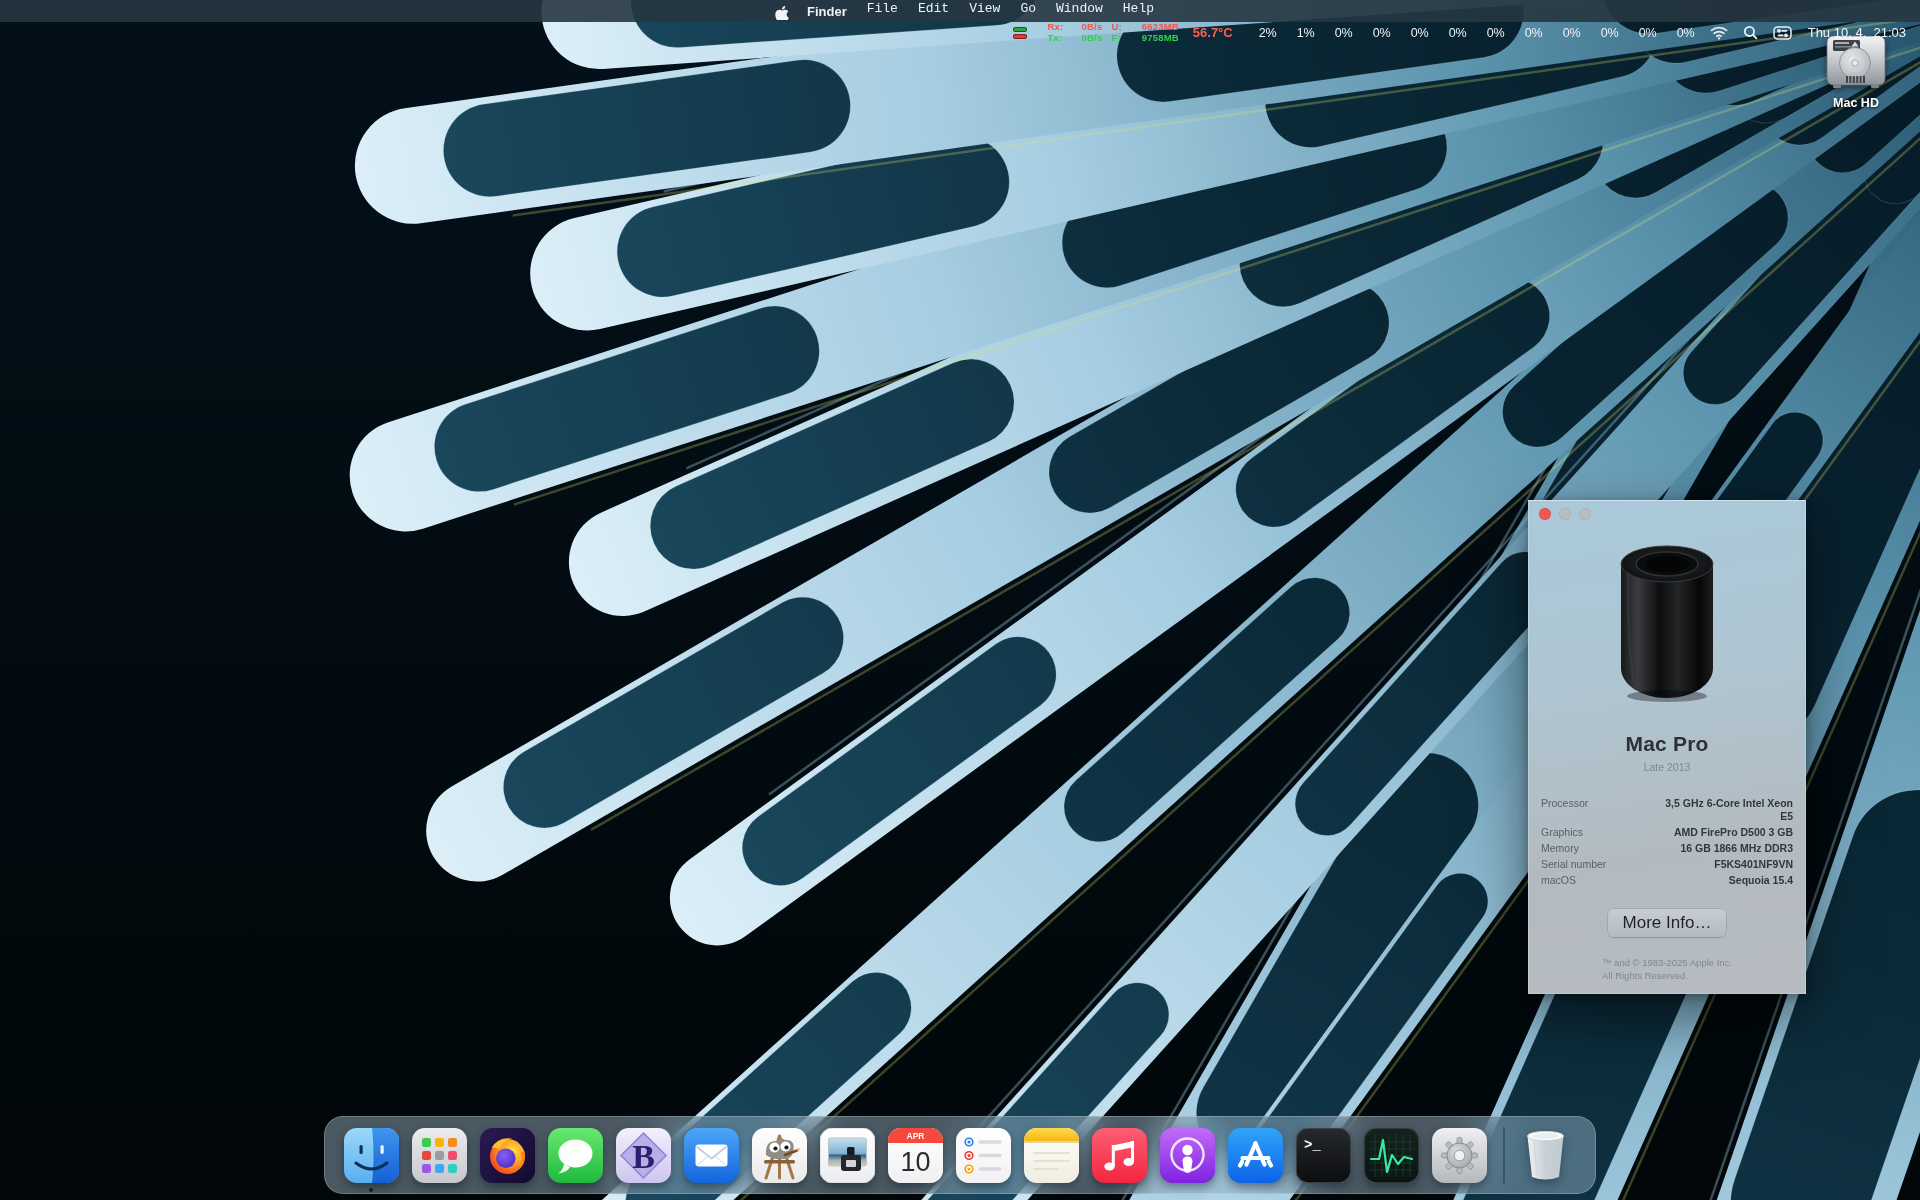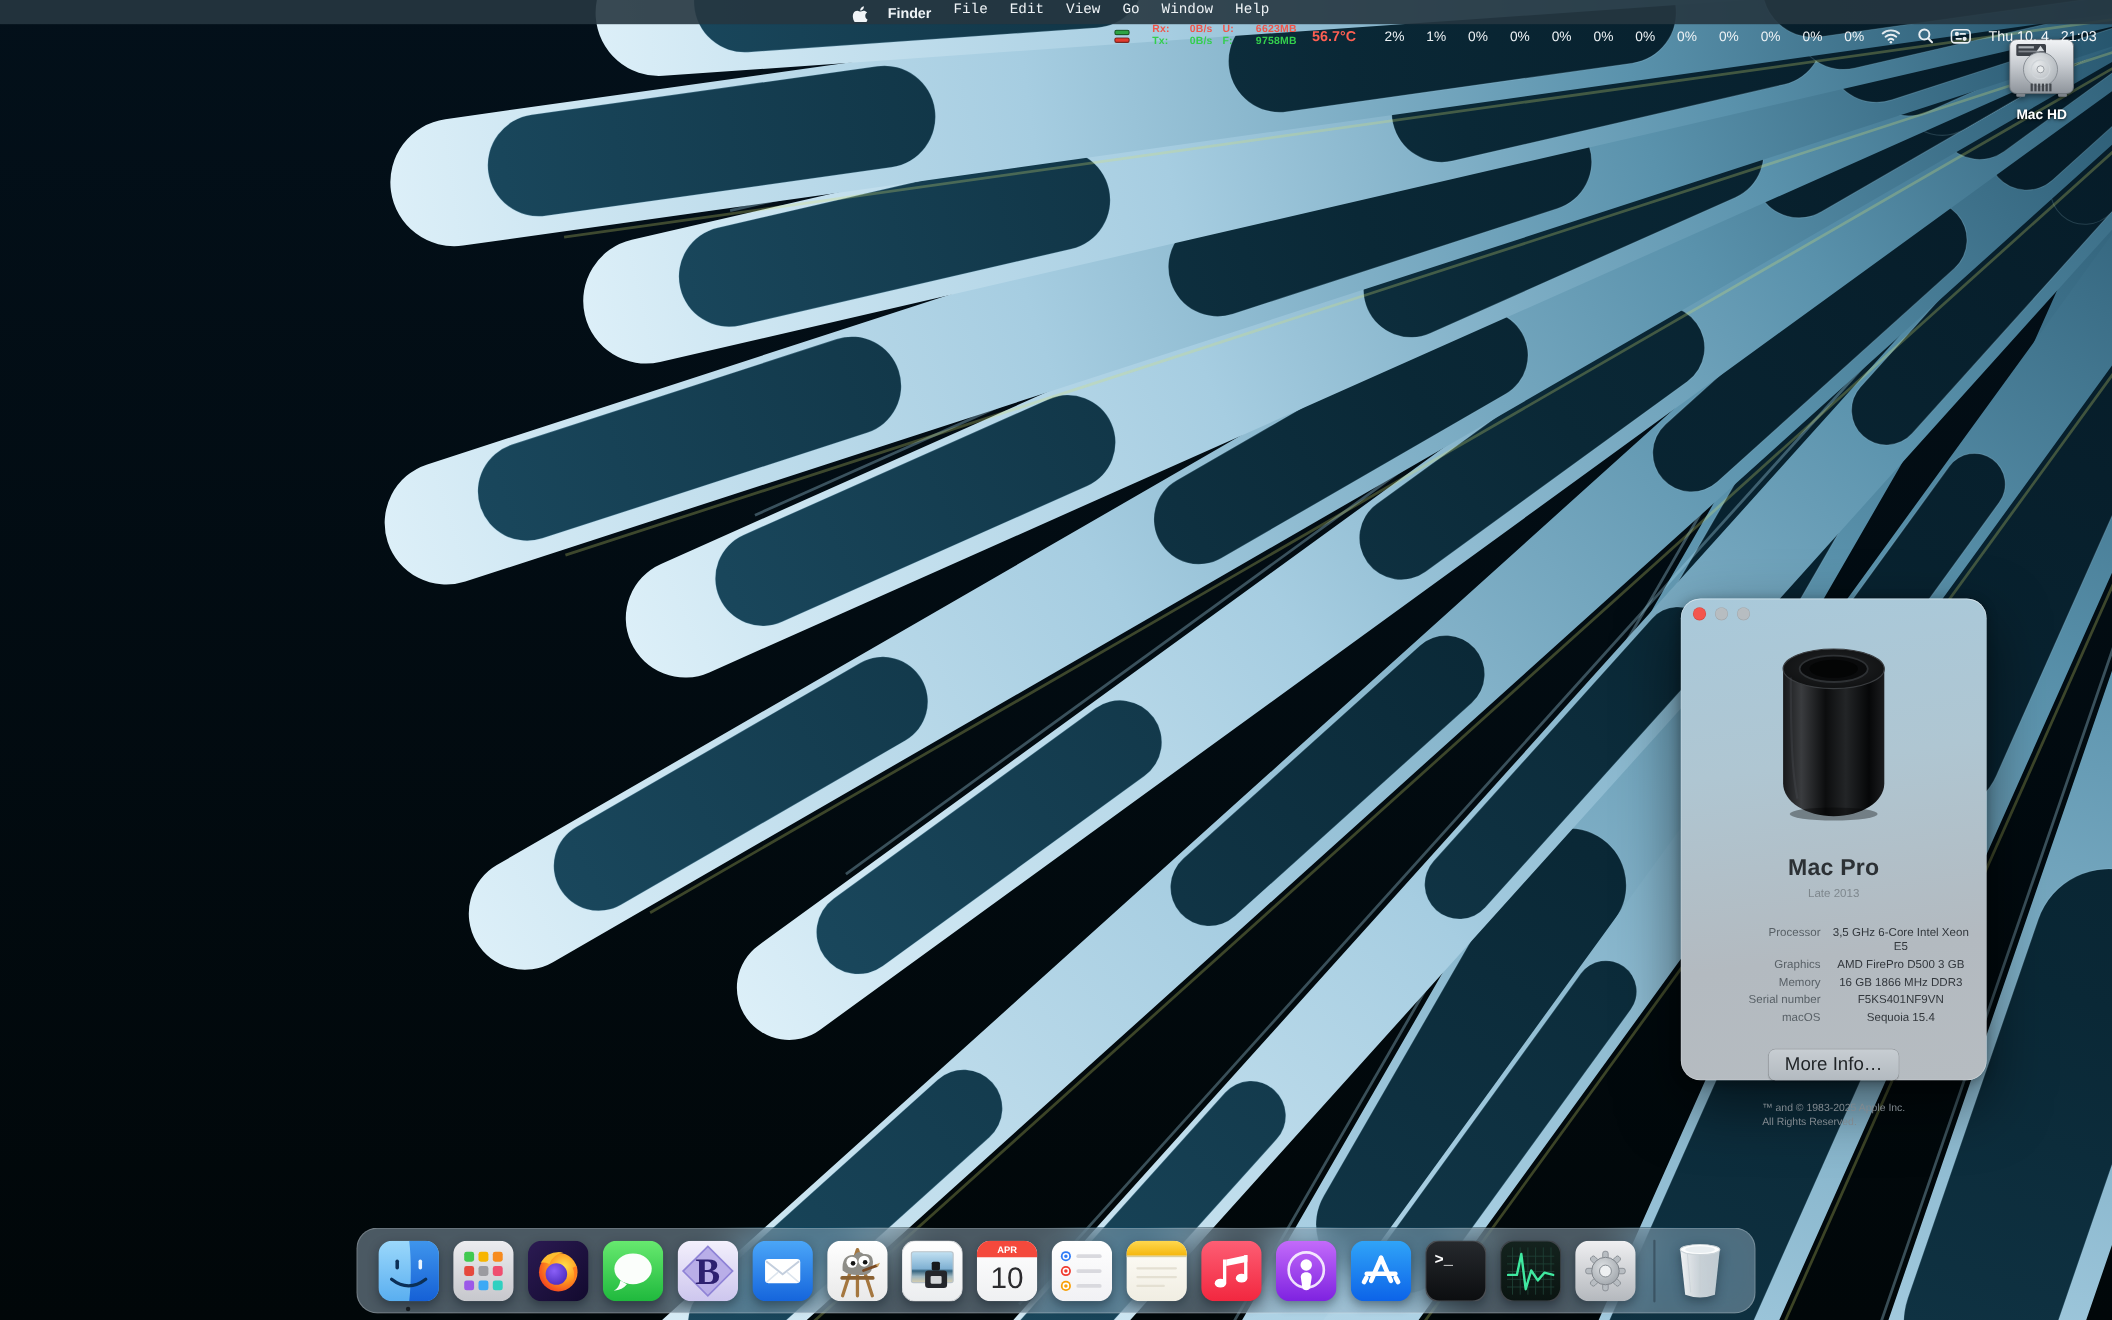--- a/index.html
+++ b/index.html
@@ -32,37 +32,37 @@
   .mb-icon { margin-left:15px; display:flex; align-items:center; }
   .clock { margin-left:16px; font-size:13px; white-space:pre; color:#f3f6f8; }
 
   
   .drive { position:absolute; top:35px; right:28px; width:72px; text-align:center; z-index:10; }
   .drive svg { filter:drop-shadow(0 2px 3px rgba(0,0,0,.5)); }
   .drive-label { margin-top:3px; color:#fff; font-size:12.5px; font-weight:bold;
                  text-shadow:0 1px 3px rgba(0,0,0,.85); }
 
   
-  .about { position:absolute; left:1528px; top:500px; width:278px; height:438px;
-           border-radius:18px; z-index:30;
+  .about { position:absolute; left:1528px; top:500px; width:278px; height:494px;
+           border-radius:0; z-index:30;
            background:linear-gradient(172deg,#a9c9da 0%, #afc6d2 35%, #b3bac0 72%, #b6bcc1 100%);
            box-shadow:0 0 0 .5px rgba(255,255,255,.4) inset, 0 1px 0 rgba(255,255,255,.35) inset,
                       0 22px 55px rgba(0,0,0,.5), 0 2px 10px rgba(0,0,0,.3);
-           display:flex; flex-direction:column; align-items:center;margin-top:44px; }
+           display:flex; flex-direction:column; align-items:center; }
   .traffic { position:absolute; left:11px; top:8px; display:flex; gap:8px; }
   .traffic b { width:12px; height:12px; border-radius:50%; display:block; }
   .t-close { background:#f4554d; box-shadow:0 0 0 .5px rgba(0,0,0,.15) inset; }
   .t-dim   { background:#b7bdc1; box-shadow:0 0 0 .5px rgba(0,0,0,.12) inset; }
   .machine { margin-top:42px; }
   .win-title { margin-top:24px; font-size:21px; font-weight:bold; color:#2c3135; letter-spacing:.2px; }
   .win-sub { margin-top:5px; font-size:10.5px; color:#7e878d; }
   .specs { margin-top:24px; display:grid; grid-template-columns:114px 130px; column-gap:8px; row-gap:3px;
            font-size:10.5px; line-height:13px; }
-  .spec-label { text-align:right; color:#596167; }
-  .spec-value { text-align:center; color:#32373c; }
+  .spec-label { color:#596167; }
+  .spec-value { text-align:right; color:#32373c;font-weight:bold; }
   .more-info { margin-top:22px; padding:4px 15px; font-size:17px; color:#1f2326;
                font-family:"Liberation Sans", sans-serif;
                background:linear-gradient(#c7cdd2,#b3bac0); border:none; border-radius:6px;
                box-shadow:0 0 0 .5px rgba(0,0,0,.18), 0 1px 1px rgba(0,0,0,.12);text-align:right; }
   .copyright { margin-top:19px; font-size:9.5px; line-height:13px; color:#80898f; }
 
   
   .dock { position:absolute; left:50%; transform:translateX(-50%); bottom:6px; height:78px;
           display:flex; align-items:center; padding:0 12px; z-index:40;
           background:rgba(150,172,188,.5); border:1px solid rgba(255,255,255,.22);

